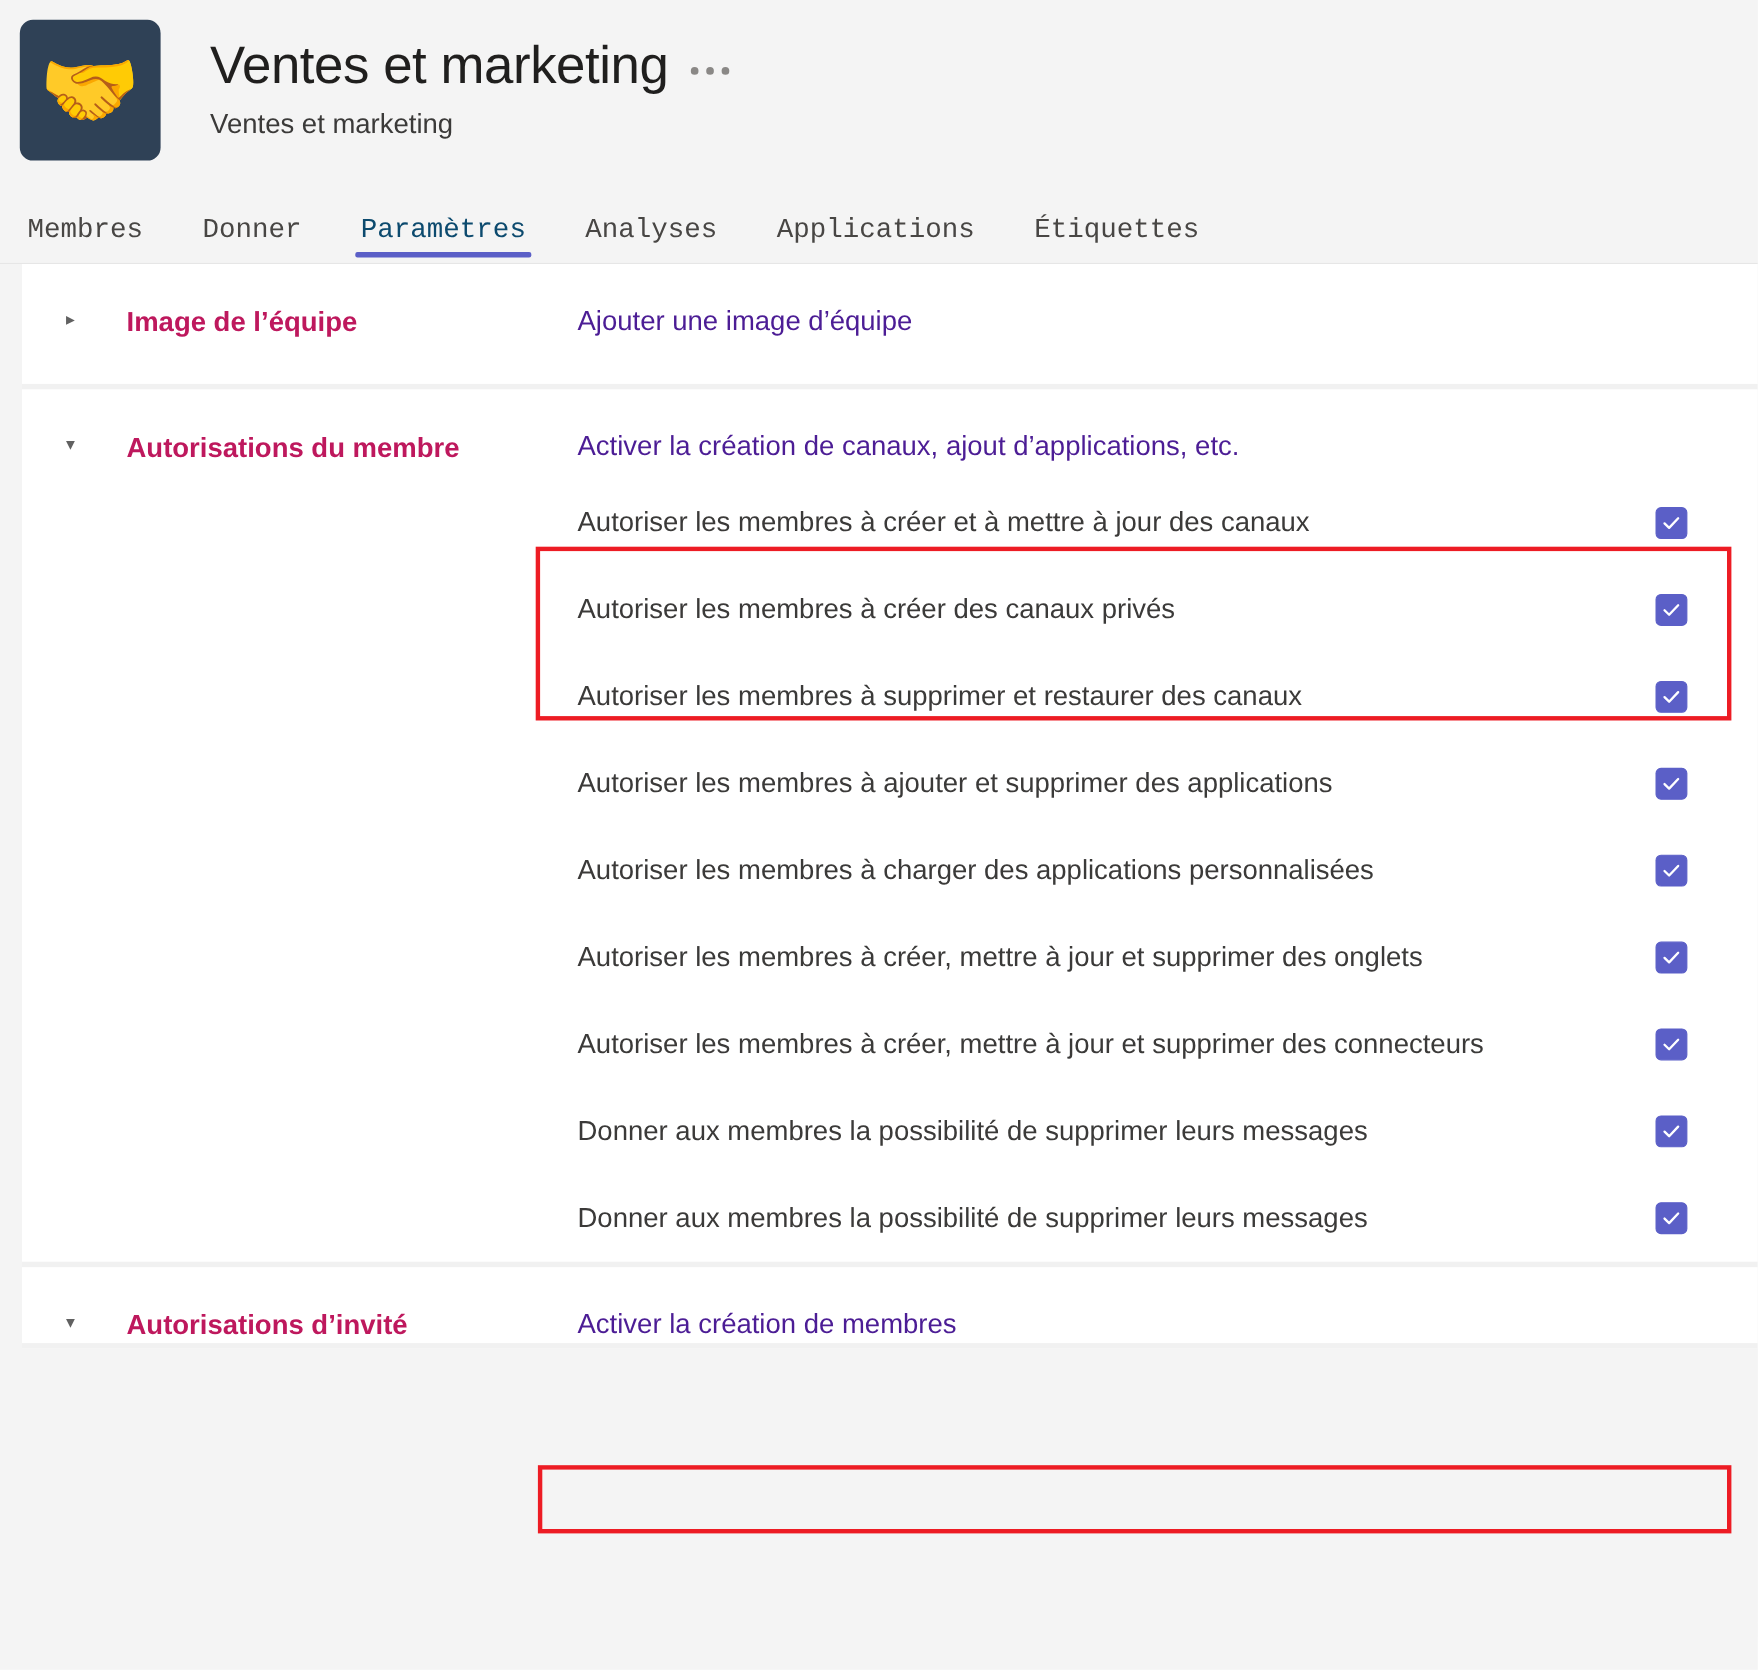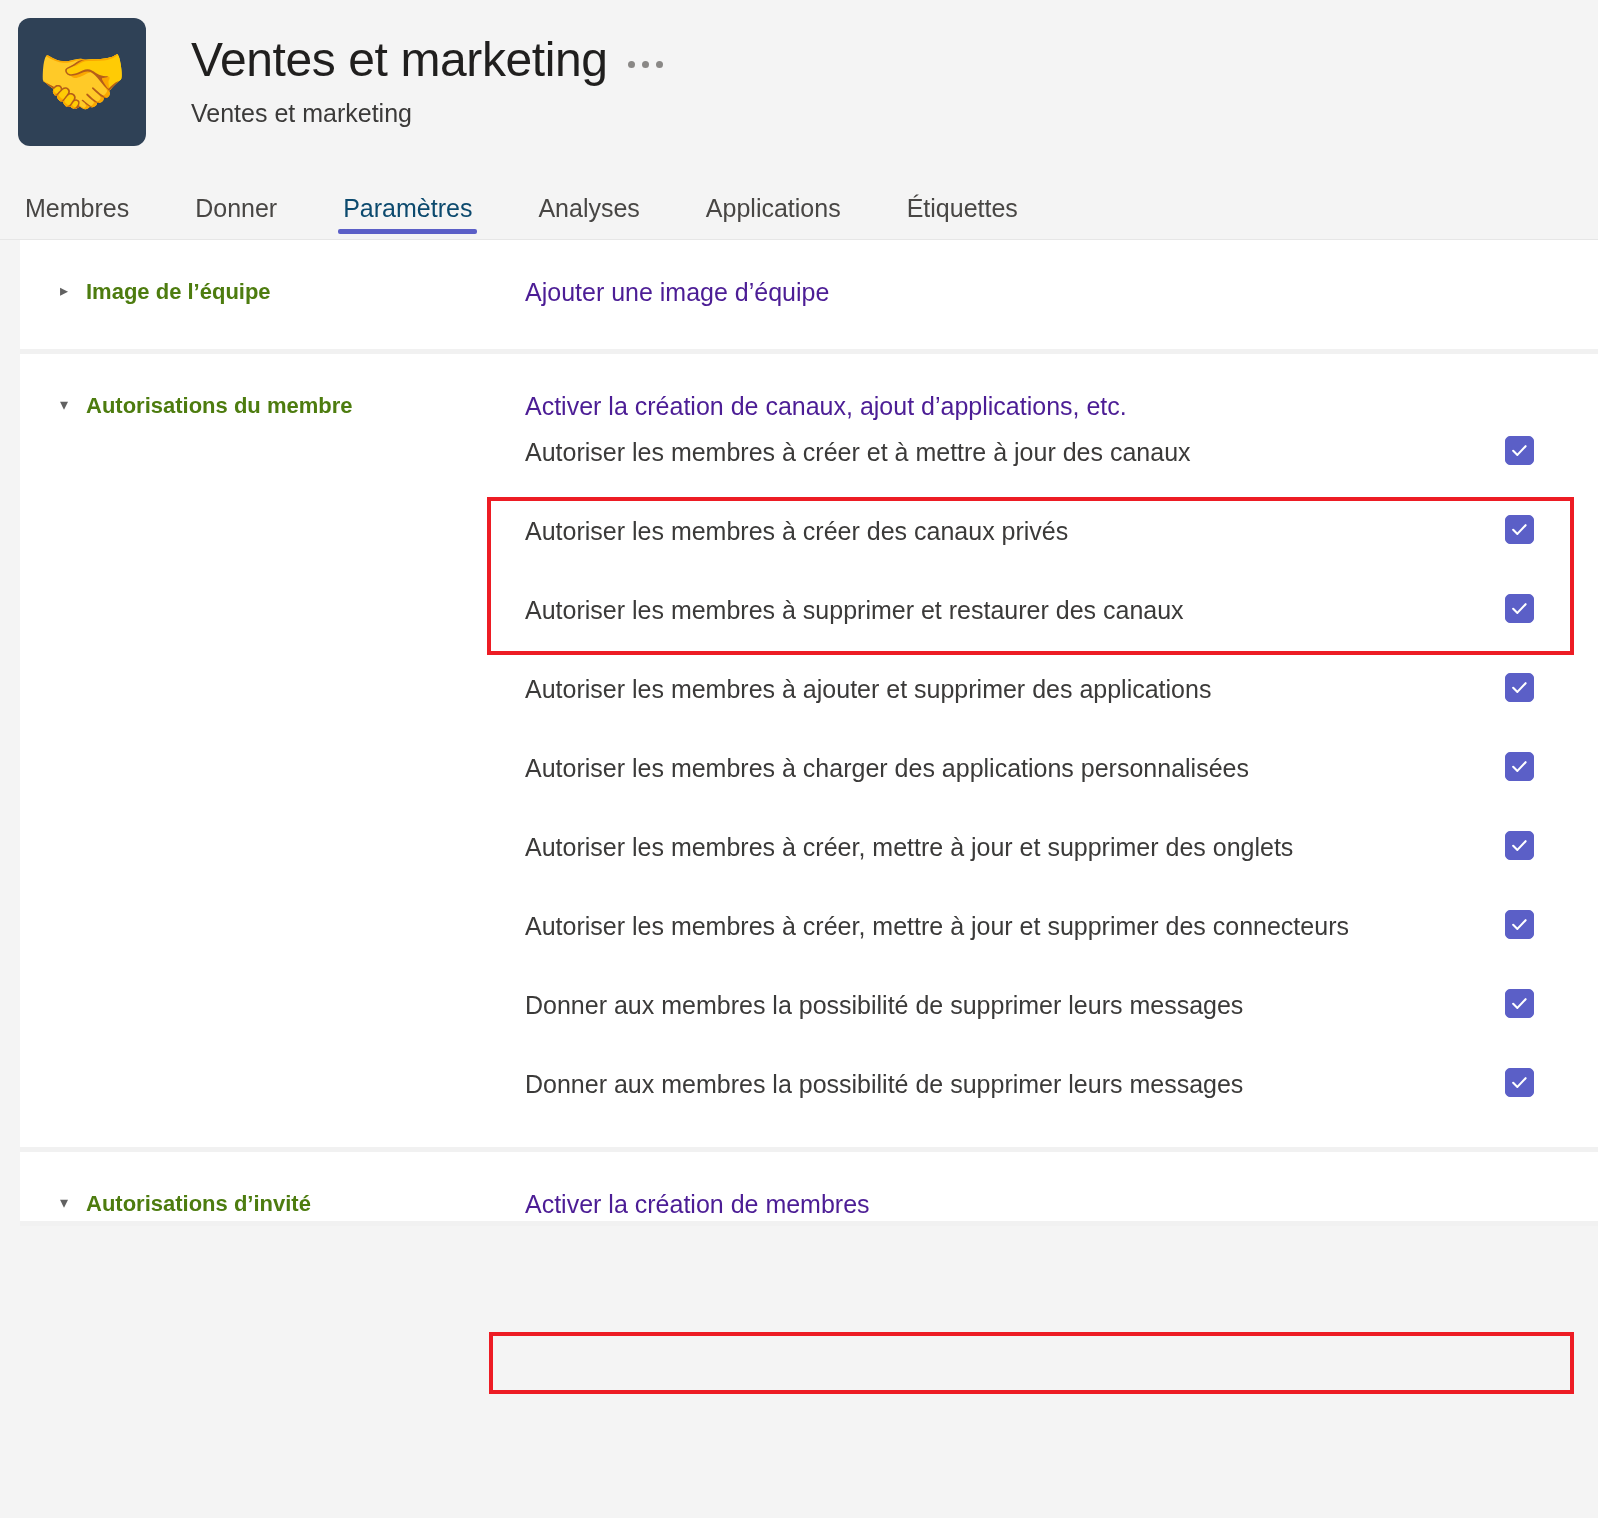--- a/index.html
+++ b/index.html
@@ -84,25 +84,26 @@
     font-size: 25px;
     color: #3b3a39;
     margin-top: 12px;
     font-weight: 400;
   }
 
   
   .tabs {
     display: flex;
     align-items: flex-end;
-    gap: 16px;
+    gap: 4px;
     padding: 0 0 0 18px;
     background: #f4f4f4;
     height: 72px;
     border-bottom: 1px solid #e6e6e6;
+    font-family: Liberation Mono, monospace;
   }
 
   .tab {
     position: relative;
     font-size: 25px;
     color: #484644;
     padding: 0 25px 16px 25px;
     cursor: pointer;
     white-space: nowrap;
     background: none;
@@ -153,45 +154,46 @@
     min-width: 26px;
     padding-top: 5px;
     font-size: 16px;
     color: #616161;
     line-height: 1;
     cursor: pointer;
     user-select: none;
   }
 
   .section-title {
-    font-size: 22px;
+    font-size: 25px;
     font-weight: bold;
-    color: #4d7c0f;
+    color: #be185d;
     line-height: 1.25;
+    margin-left: 29px;
   }
 
   .section-body {
     flex: 1;
     padding-right: 24px;
   }
 
   .section-desc {
     font-size: 25px;
     color: #4c1d95;
     padding: 36px 0 0 25px;
     line-height: 1.3;
   }
 
   .options {
     padding-top: 14px;
   }
 
   .option-row {
     display: flex;
-    align-items: flex-start;
+    align-items: center;
     justify-content: space-between;
     height: 79px;
     padding: 0 40px 0 25px;
   }
 
   .option-label {
     font-size: 25px;
     color: #3b3a39;
     line-height: 1.3;
   }

